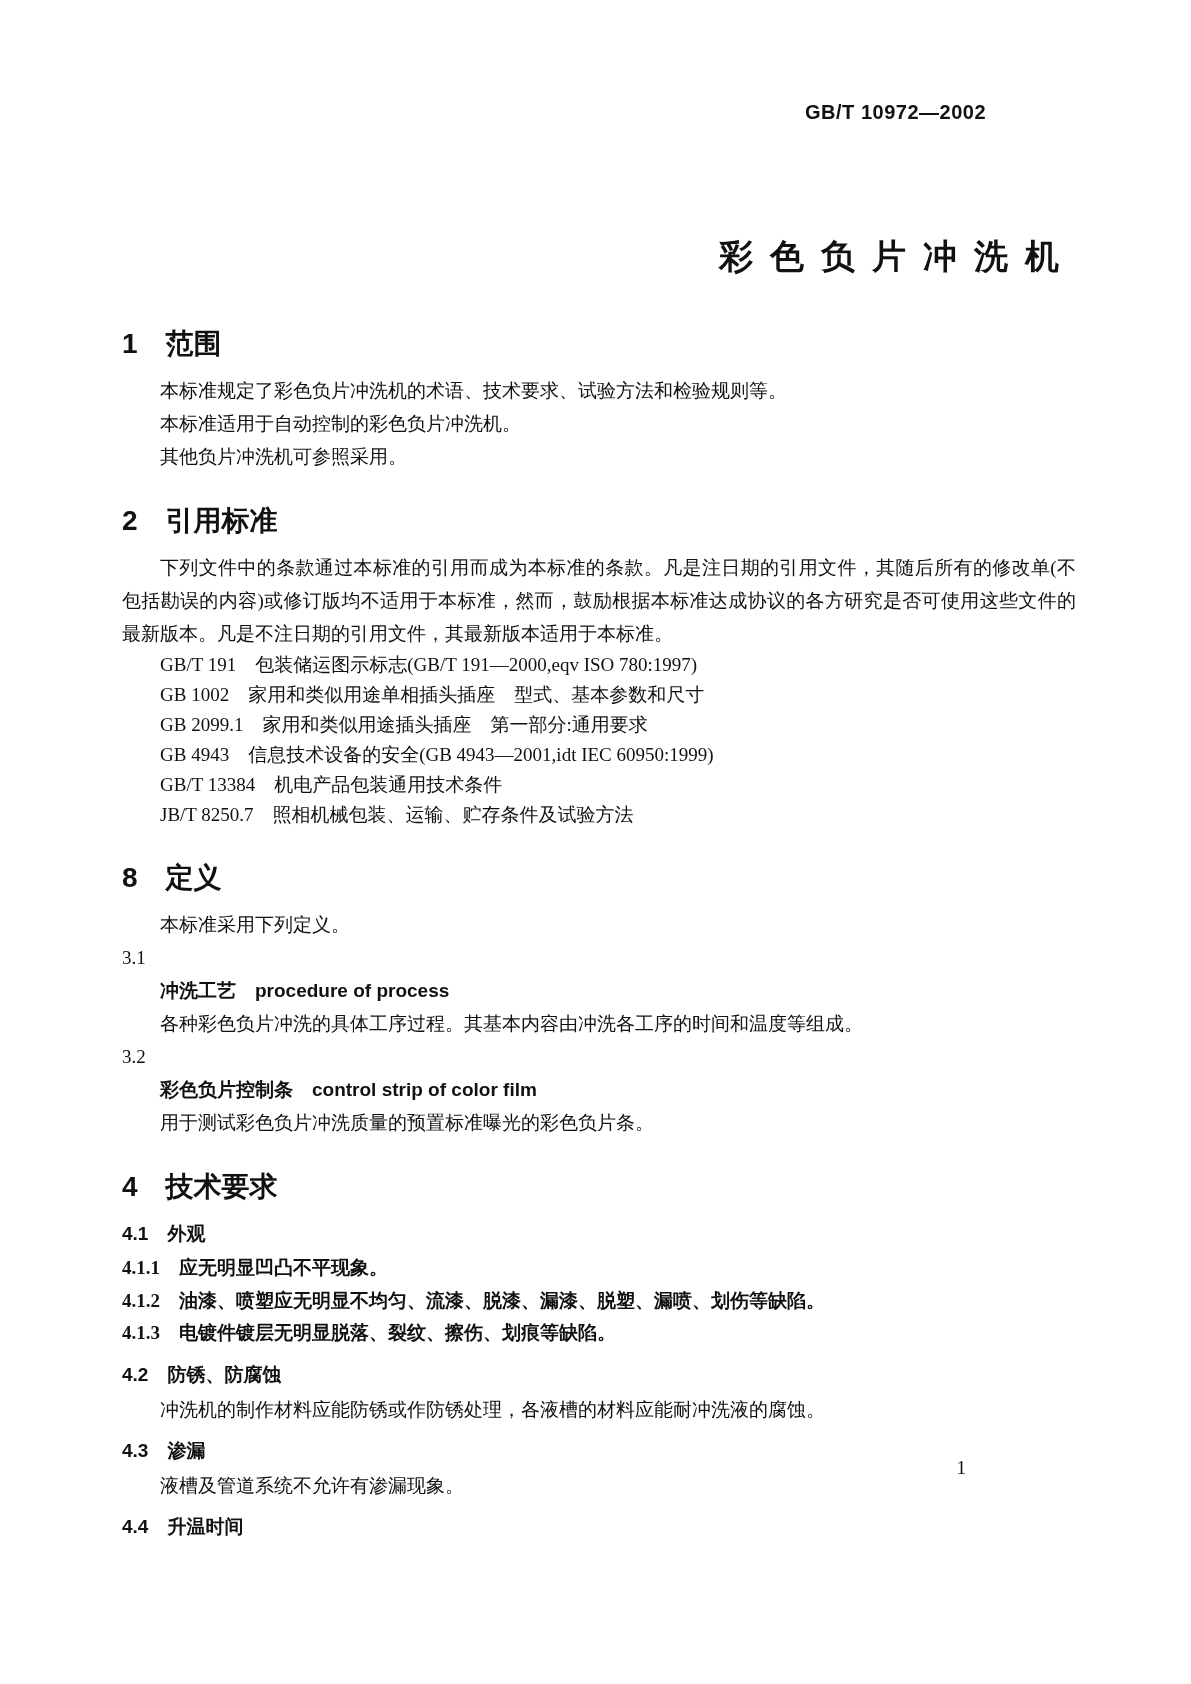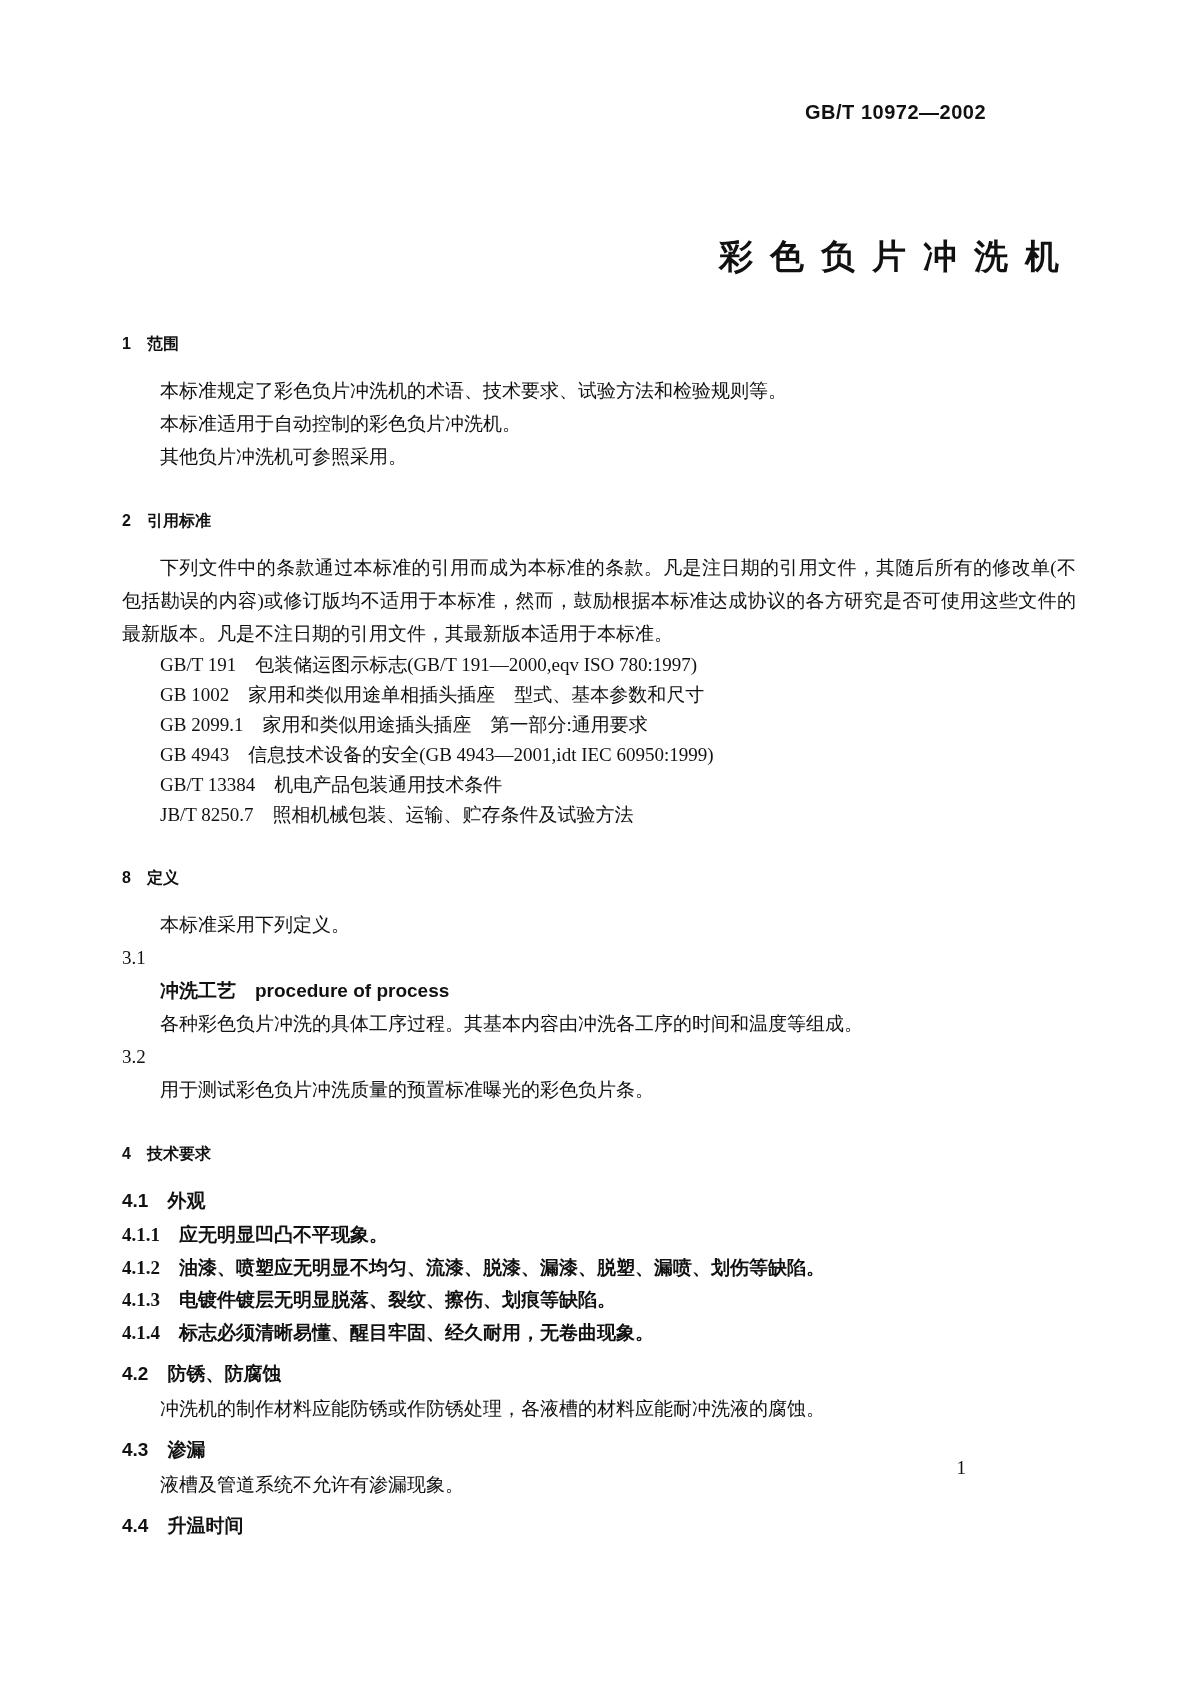--- a/index.html
+++ b/index.html
@@ -38,21 +38,21 @@
     font-size: 34px;
     line-height: 44px;
     letter-spacing: 17px;
     text-indent: 17px; 
   }
   .doc-body { }
   .blk { line-height: 33px; }
   .h1 {
     font-family: "Liberation Sans", "DejaVu Sans", sans-serif;
     font-weight: 600;
-    font-size: 16px;
+    font-size: 28px;
     line-height: 28px;
     margin: 34px 0 16px 0;
   }
   .h2 {
     font-family: "Liberation Sans", "DejaVu Sans", sans-serif;
     font-weight: 600;
     font-size: 19px;
     line-height: 33px;
     margin: 8px 0 2px 0;
   }
@@ -110,27 +110,27 @@
       <div class="blk ref">GB 2099.1　家用和类似用途插头插座　第一部分:通用要求</div>
       <div class="blk ref">GB 4943　信息技术设备的安全(GB 4943—2001,idt IEC 60950:1999)</div>
       <div class="blk ref">GB/T 13384　机电产品包装通用技术条件</div>
       <div class="blk ref">JB/T 8250.7　照相机械包装、运输、贮存条件及试验方法</div>
       <div class="blk h1">8　定义</div>
       <div class="blk p">本标准采用下列定义。</div>
       <div class="blk num">3.1</div>
       <div class="blk term">冲洗工艺　procedure of process</div>
       <div class="blk p">各种彩色负片冲洗的具体工序过程。其基本内容由冲洗各工序的时间和温度等组成。</div>
       <div class="blk num">3.2</div>
+      <div class="blk term">彩色负片控制条　control strip of color film</div>
       <div class="blk p">用于测试彩色负片冲洗质量的预置标准曝光的彩色负片条。</div>
       <div class="blk h1">4　技术要求</div>
       <div class="blk h2">4.1　外观</div>
       <div class="blk clause">4.1.1　应无明显凹凸不平现象。</div>
       <div class="blk clause">4.1.2　油漆、喷塑应无明显不均匀、流漆、脱漆、漏漆、脱塑、漏喷、划伤等缺陷。</div>
       <div class="blk clause">4.1.3　电镀件镀层无明显脱落、裂纹、擦伤、划痕等缺陷。</div>
-      <div class="blk clause">4.1.4　标志必须清晰易懂、醒目牢固、经久耐用，无卷曲现象。</div>
       <div class="blk h2">4.2　防锈、防腐蚀</div>
       <div class="blk p">冲洗机的制作材料应能防锈或作防锈处理，各液槽的材料应能耐冲洗液的腐蚀。</div>
       <div class="blk h2">4.3　渗漏</div>
       <div class="blk p">液槽及管道系统不允许有渗漏现象。</div>
       <div class="blk h2">4.4　升温时间</div>
     </div>
 
   <div class="page-number">1</div>
 </div>
 

